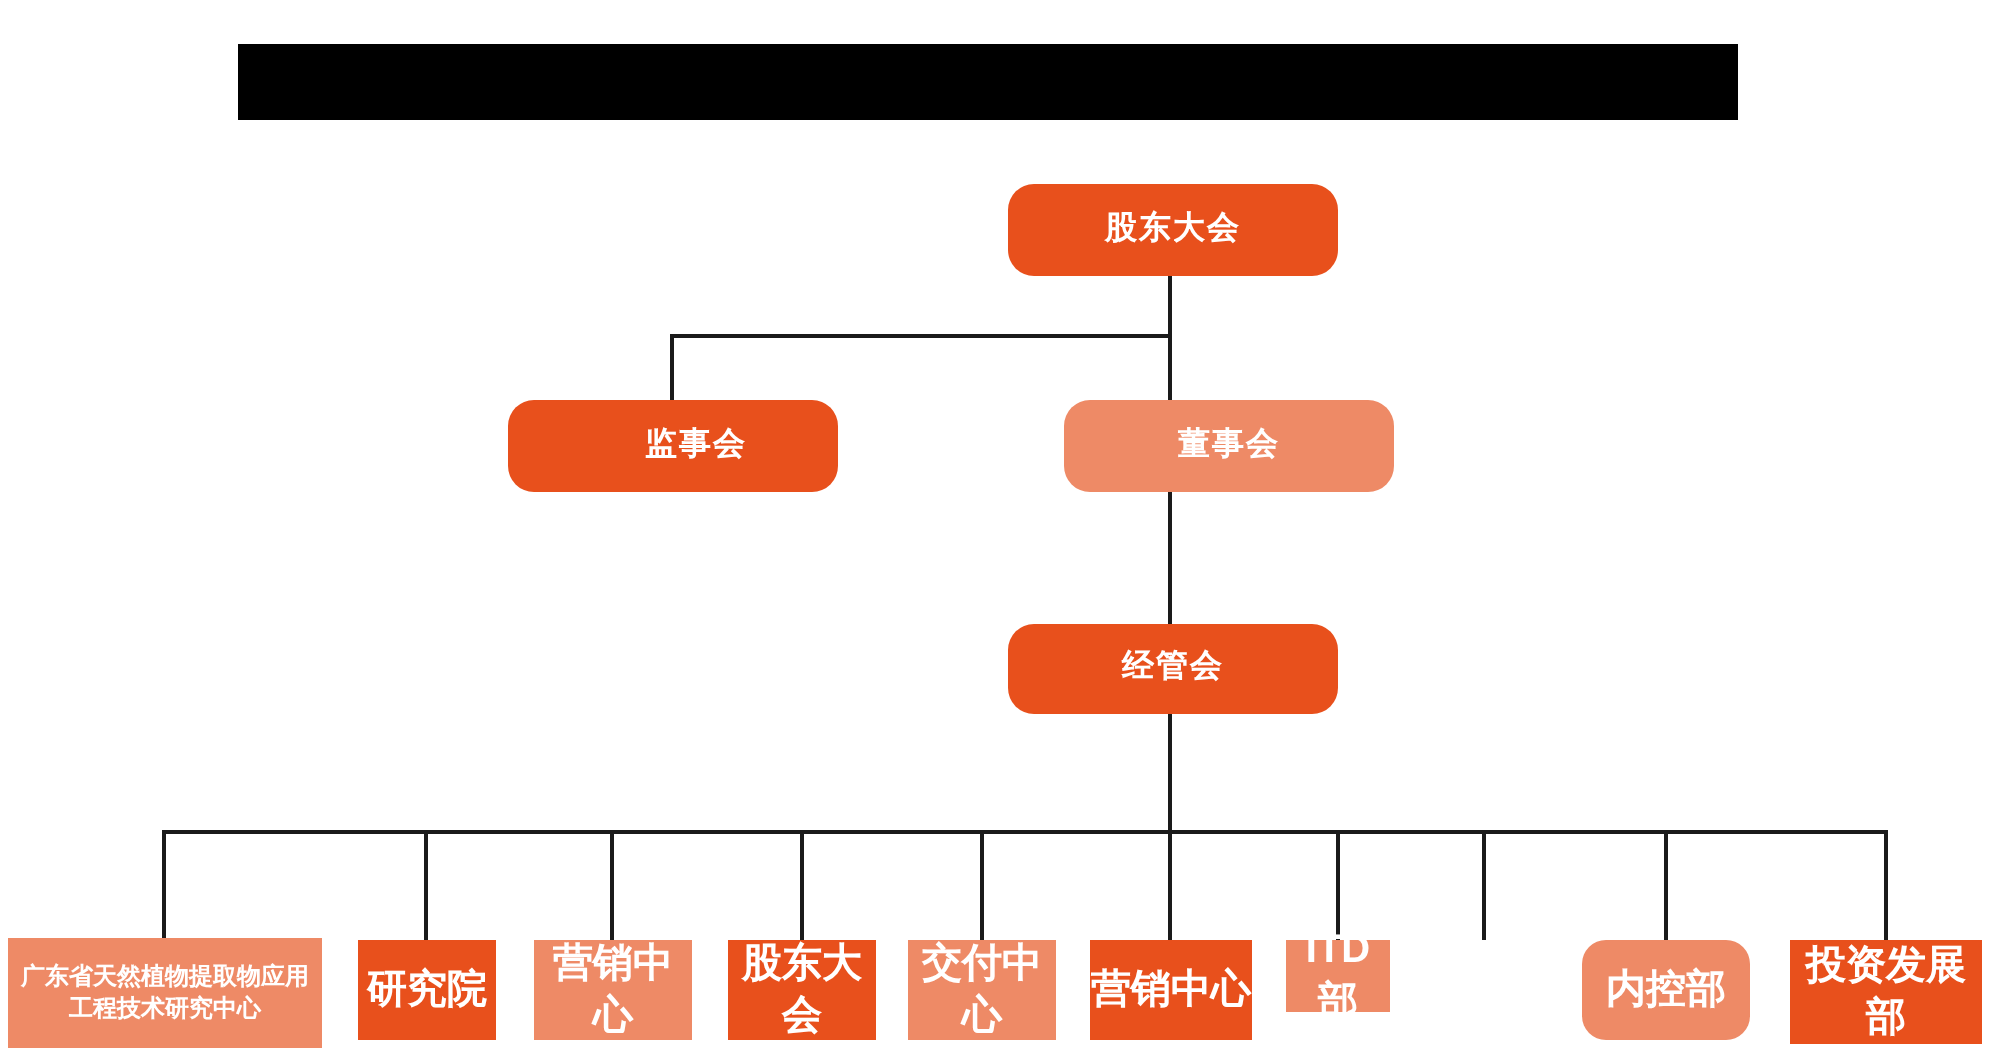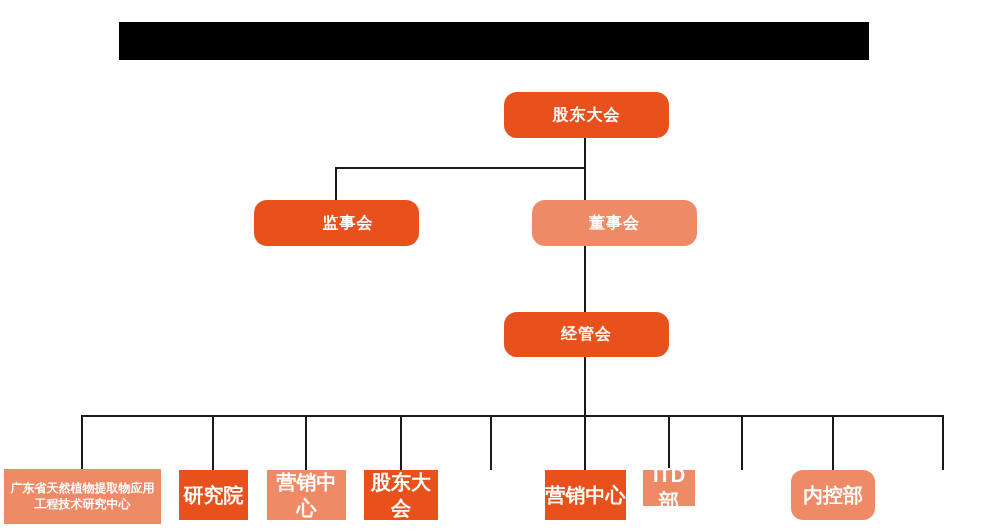--- a/index.html
+++ b/index.html
@@ -68,17 +68,19 @@
 
   <div class="node dark lv" style="left:254px; top:200px; width:165px; height:46px;padding-left:23px;">监事会</div>
   <div class="node light lv" style="left:532px; top:200px; width:165px; height:46px;">董事会</div>
 
   <div class="node dark lv" style="left:504px; top:312px; width:165px; height:45px;text-align:right;">经管会</div>
 
   <div class="node light dept small" style="left:4px; top:469px; width:157px; height:55px;">广东省天然植物提取物应用工程技术研究中心</div>
   <div class="node dark dept" style="left:179px; top:470px; width:69px; height:50px;">研究院</div>
   <div class="node light dept" style="left:267px; top:470px; width:79px; height:50px;">营销中心</div>
   <div class="node dark dept" style="left:364px; top:470px; width:74px; height:50px;">股东大会</div>
+  <div class="node light dept" style="left:454px; top:470px; width:74px; height:50px;">交付中心</div>
   <div class="node dark dept" style="left:545px; top:470px; width:81px; height:50px;">营销中心</div>
   <div class="node light dept" style="left:643px; top:470px; width:52px; height:36px;">ITD部</div>
   <div class="node light dept" style="left:791px; top:470px; width:84px; height:50px;border-radius:12px;">内控部</div>
+  <div class="node dark dept" style="left:895px; top:470px; width:96px; height:52px;">投资发展部</div>
 
 </div>
 
 </body></html>

